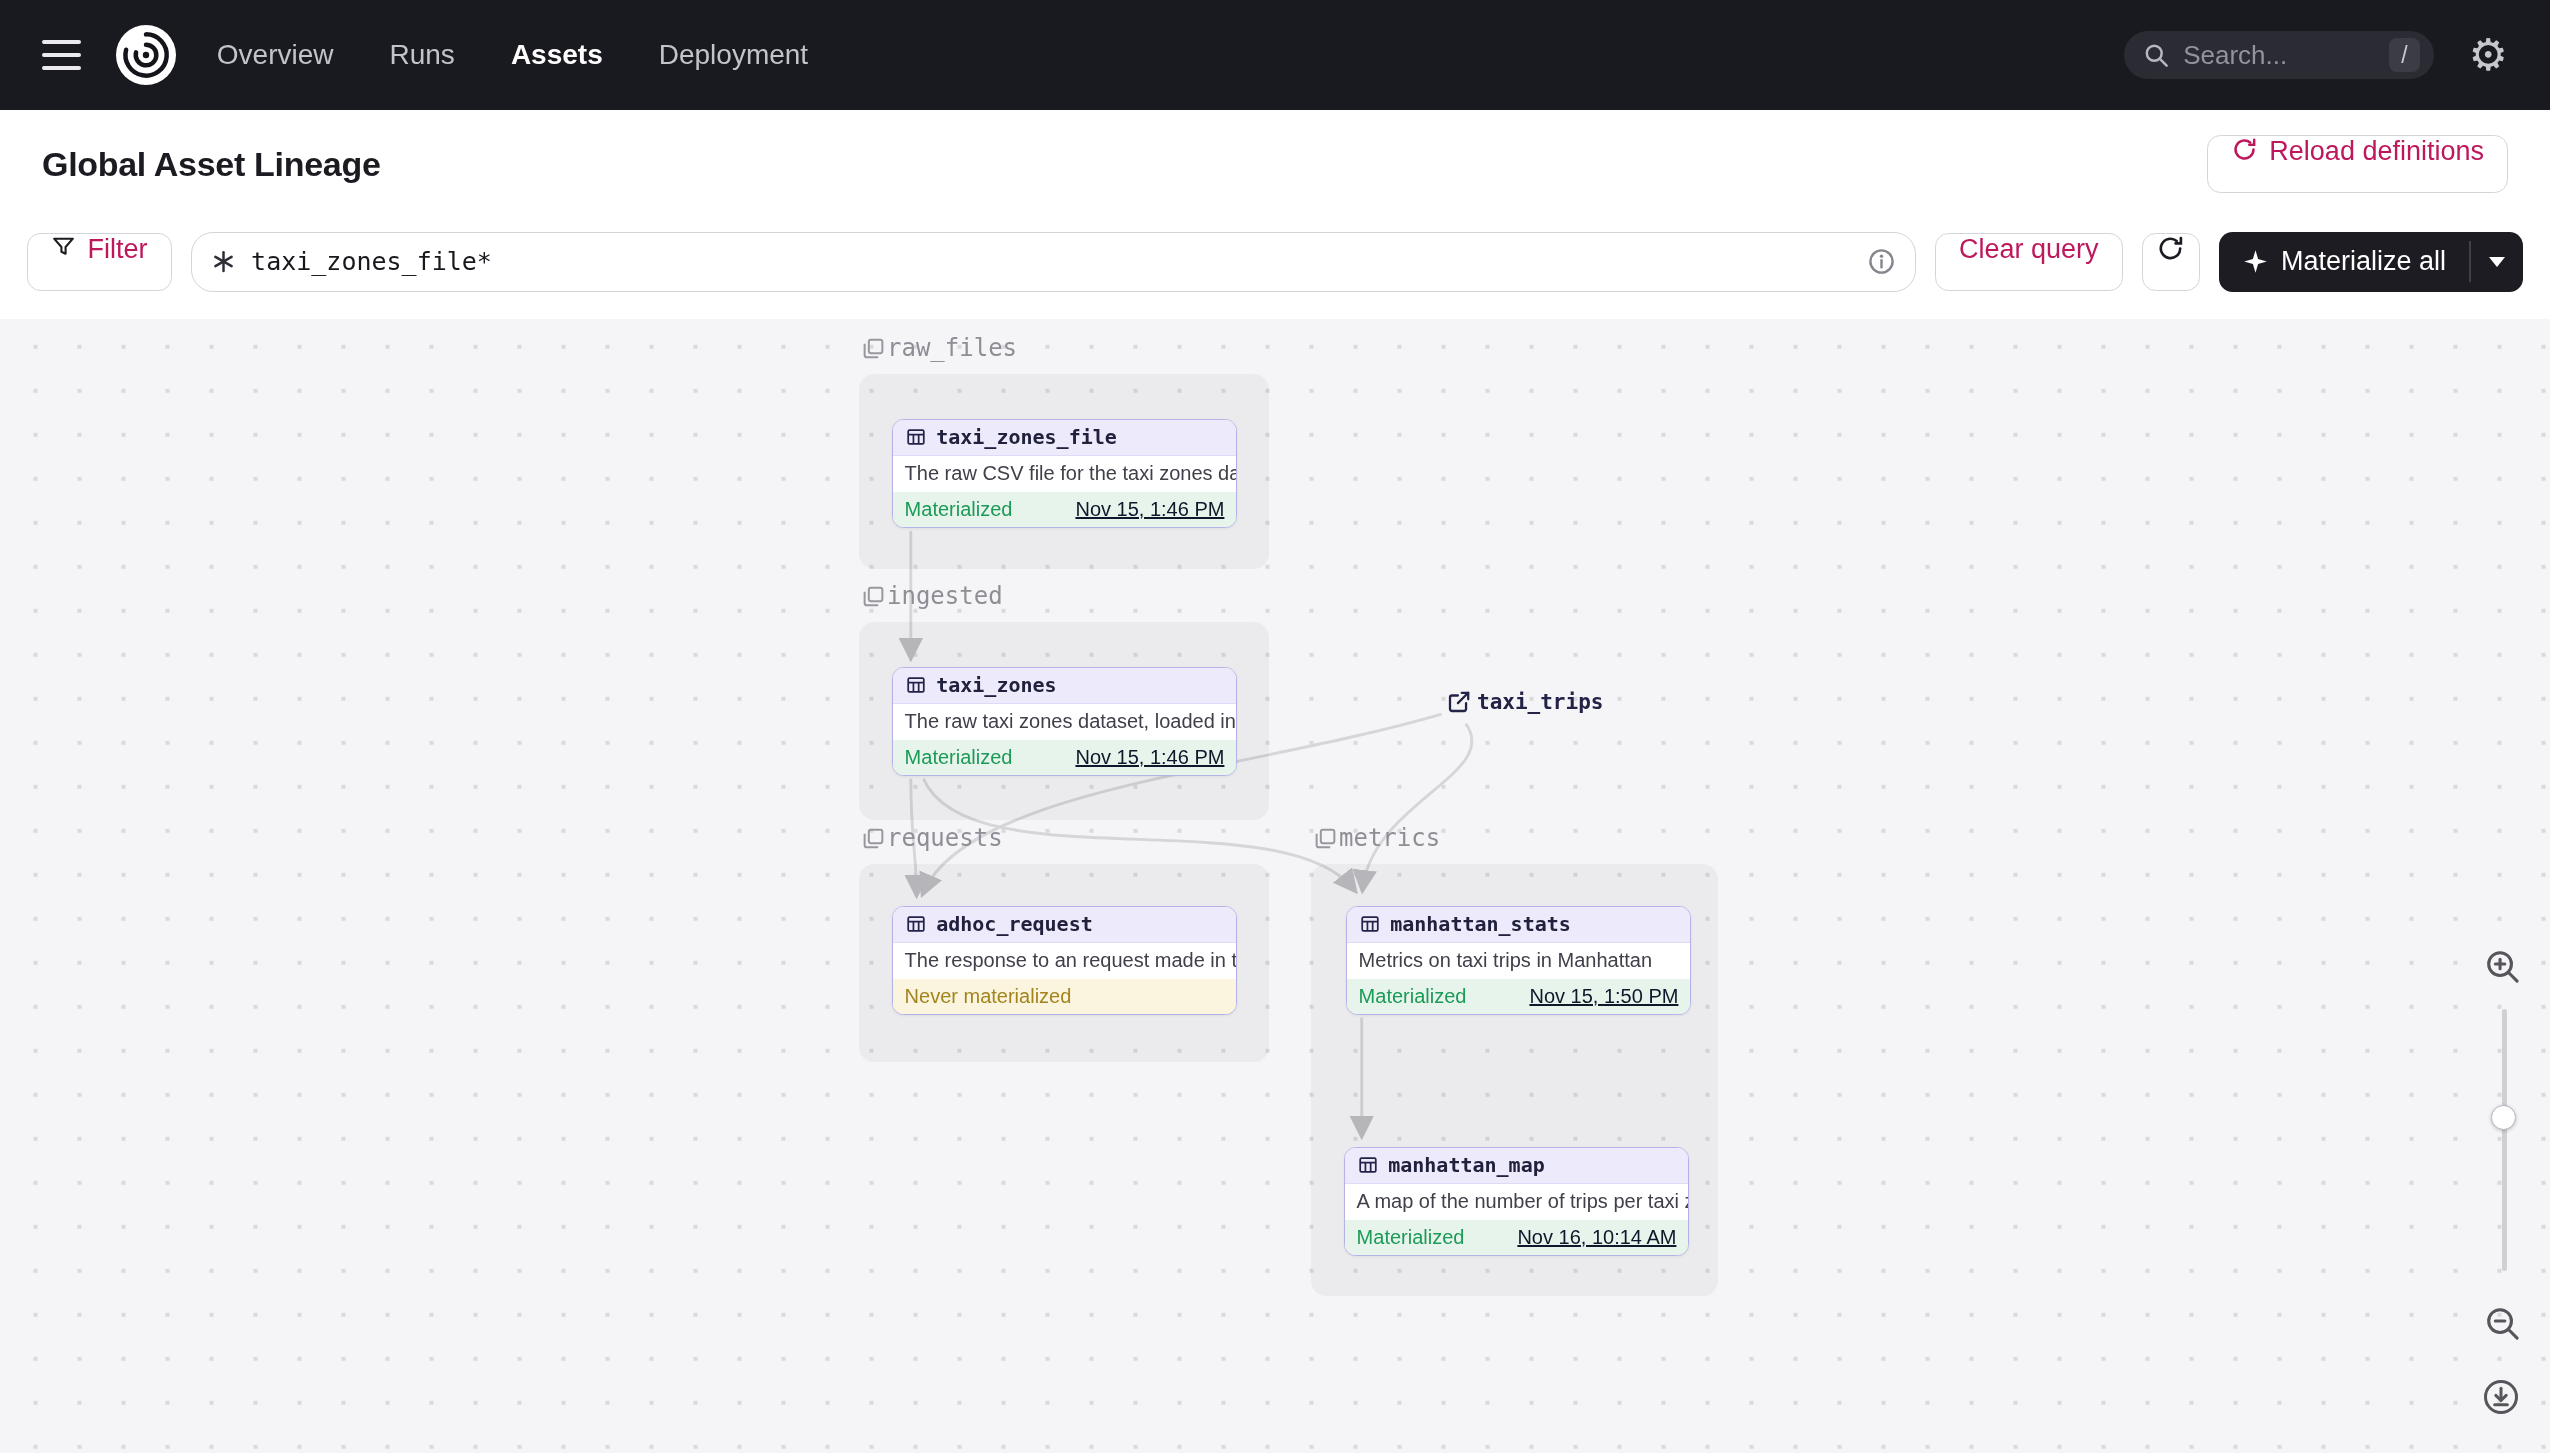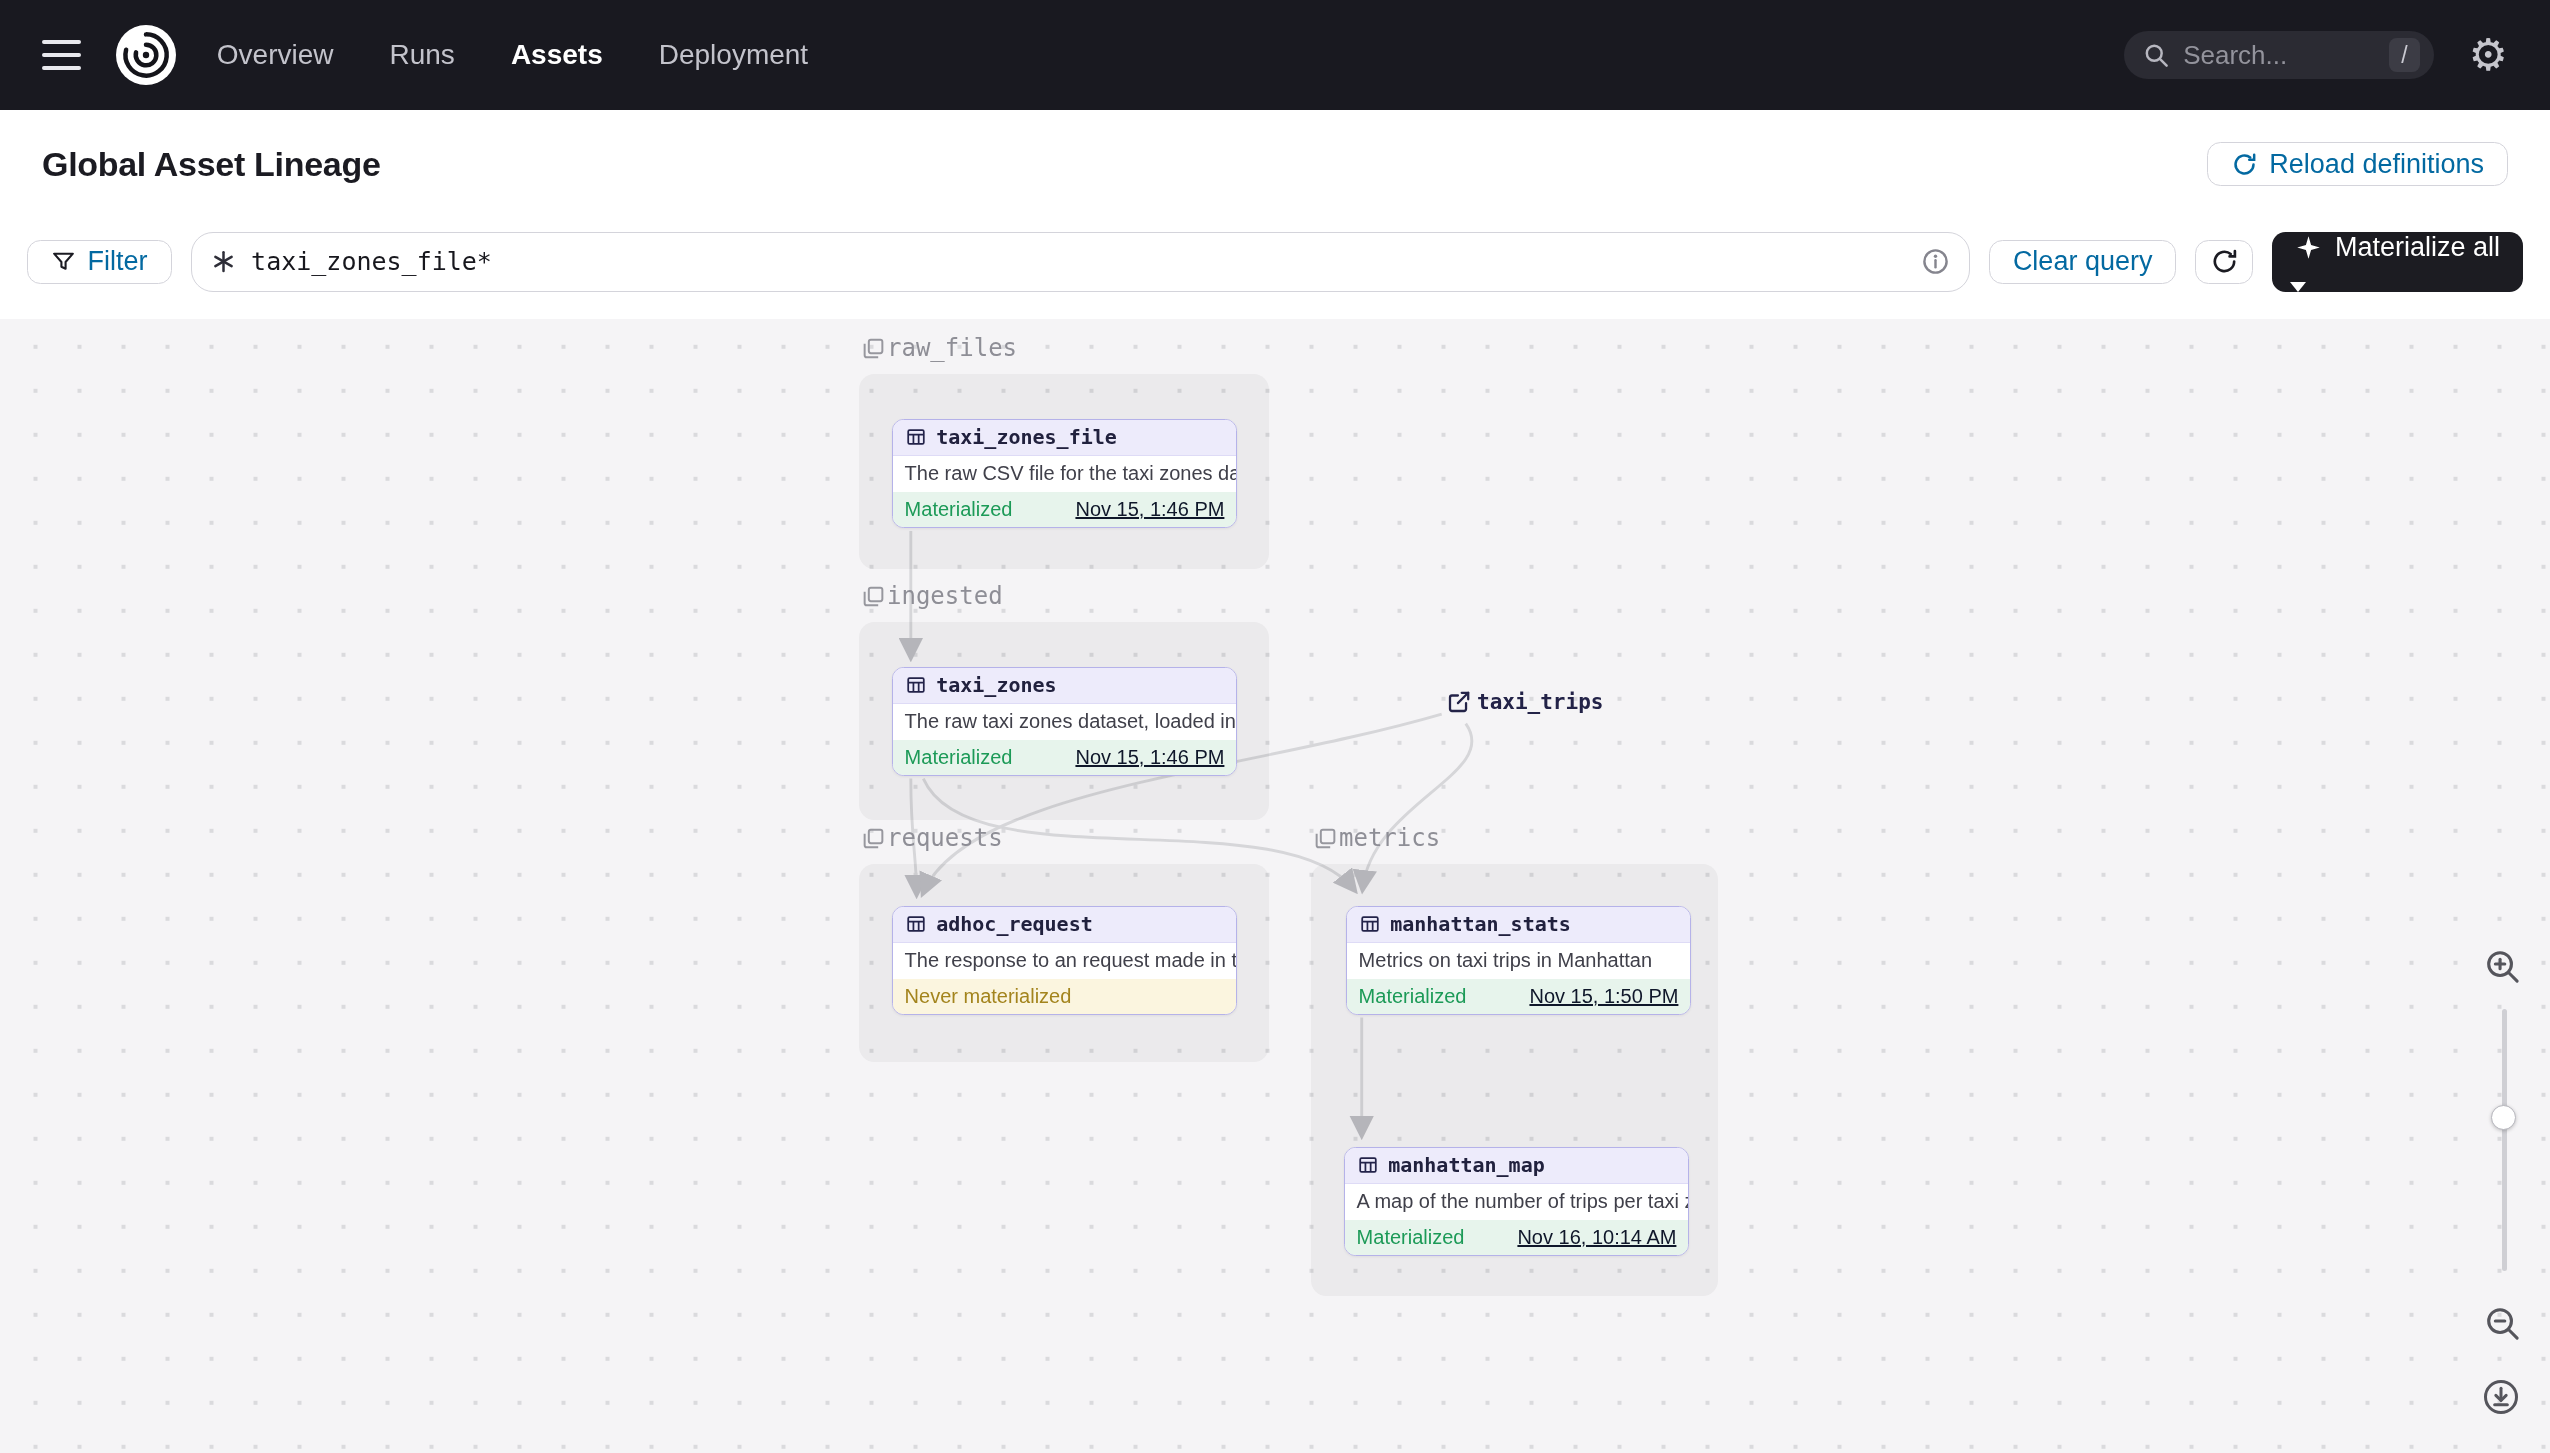--- a/index.html
+++ b/index.html
@@ -21,29 +21,29 @@
   .search { width: 310px; height: 48px; background: #2b2b33; border-radius: 29px; display: flex; align-items: center; gap: 11.6px; padding: 0 13.5px 0 19px; }
   .search input { flex: 1; min-width: 0; background: transparent; border: 0; outline: 0; color: #d8d8dd; font-size: 26px; font-family: inherit; }
   .search input::placeholder { color: #93939c; }
   .kbd { background: #3c3c45; color: #c9c9d1; border-radius: 7.7px; padding: 3.9px 12.5px; font-size: 23px; }
   .gear { font-size: 44px; color: #c6c6cd; line-height: 1; cursor: pointer; }
 
   
   .pagehead { height: 108px; background: #fff; display: flex; align-items: center; justify-content: space-between; padding: 16px 42px; }
   .pagehead h1 { margin: 0; font-size: 34px; font-weight: 700; color: #1b1b22; letter-spacing: -0.3px; }
 
-  .btn { display: inline-flex; align-items: center; gap: 11.6px; height: 44px; padding: 0 23px; background: #fff;
-         border: 1.9px solid #d4d4db; border-radius: 13.5px; font-size: 27px; color: #0369a1; font-family: inherit; cursor: pointer; white-space: nowrap; }
+  .btn { display: inline-flex; align-items: flex-start; gap: 11.6px; height: 58px; padding: 0 23px; background: #fff;
+         border: 1.9px solid #d4d4db; border-radius: 13.5px; font-size: 27px; color: #be185d; font-family: inherit; cursor: pointer; white-space: nowrap; }
   .iconbtn { padding: 0 13.5px; }
 
   
   .toolbar { height: 101px; background: #fff; display: flex; align-items: center; gap: 19px; padding: 0 27px 13.5px 27px; }
   .querybox { flex: 1; height: 60px; border: 1.9px solid #d4d4db; border-radius: 22px; display: flex; align-items: center; gap: 13.5px; padding: 0 19px; background: #fff; }
   .queryinput { flex: 1; min-width: 0; border: 0; outline: 0; background: transparent; font-family: "DejaVu Sans Mono", monospace; font-size: 25px; color: #17171d; }
-  .matsplit { display: flex; align-items: stretch; height: 60px; background: #1c1c22; border-radius: 13.5px; color: #fff; overflow: hidden; cursor: pointer; flex-direction: column; }
+  .matsplit { display: flex; align-items: stretch; height: 60px; background: #1c1c22; border-radius: 13.5px; color: #fff; overflow: hidden; cursor: pointer; }
   .matmain { display: flex; align-items: center; gap: 12.5px; padding: 0 23px; font-size: 27px; }
   .matdivider { width: 1.9px; background: #40404a; margin: 9.6px 0; }
   .matcaret { width: 52px; display: flex; align-items: center; justify-content: center; }
   .caret { width: 0; height: 0; border-left: 8.7px solid transparent; border-right: 8.7px solid transparent; border-top: 10.6px solid #fff; }
 
   
   .canvas { position: relative; height: 1134px; background: #f5f4f6; overflow: hidden;
     background-image: radial-gradient(circle, #dadadd 2.5px, transparent 2.5px);
     background-size: 44px 44px; background-position: 13.5px 5.8px; }
   .edges { position: absolute; left: 0; top: 0; pointer-events: none; }

